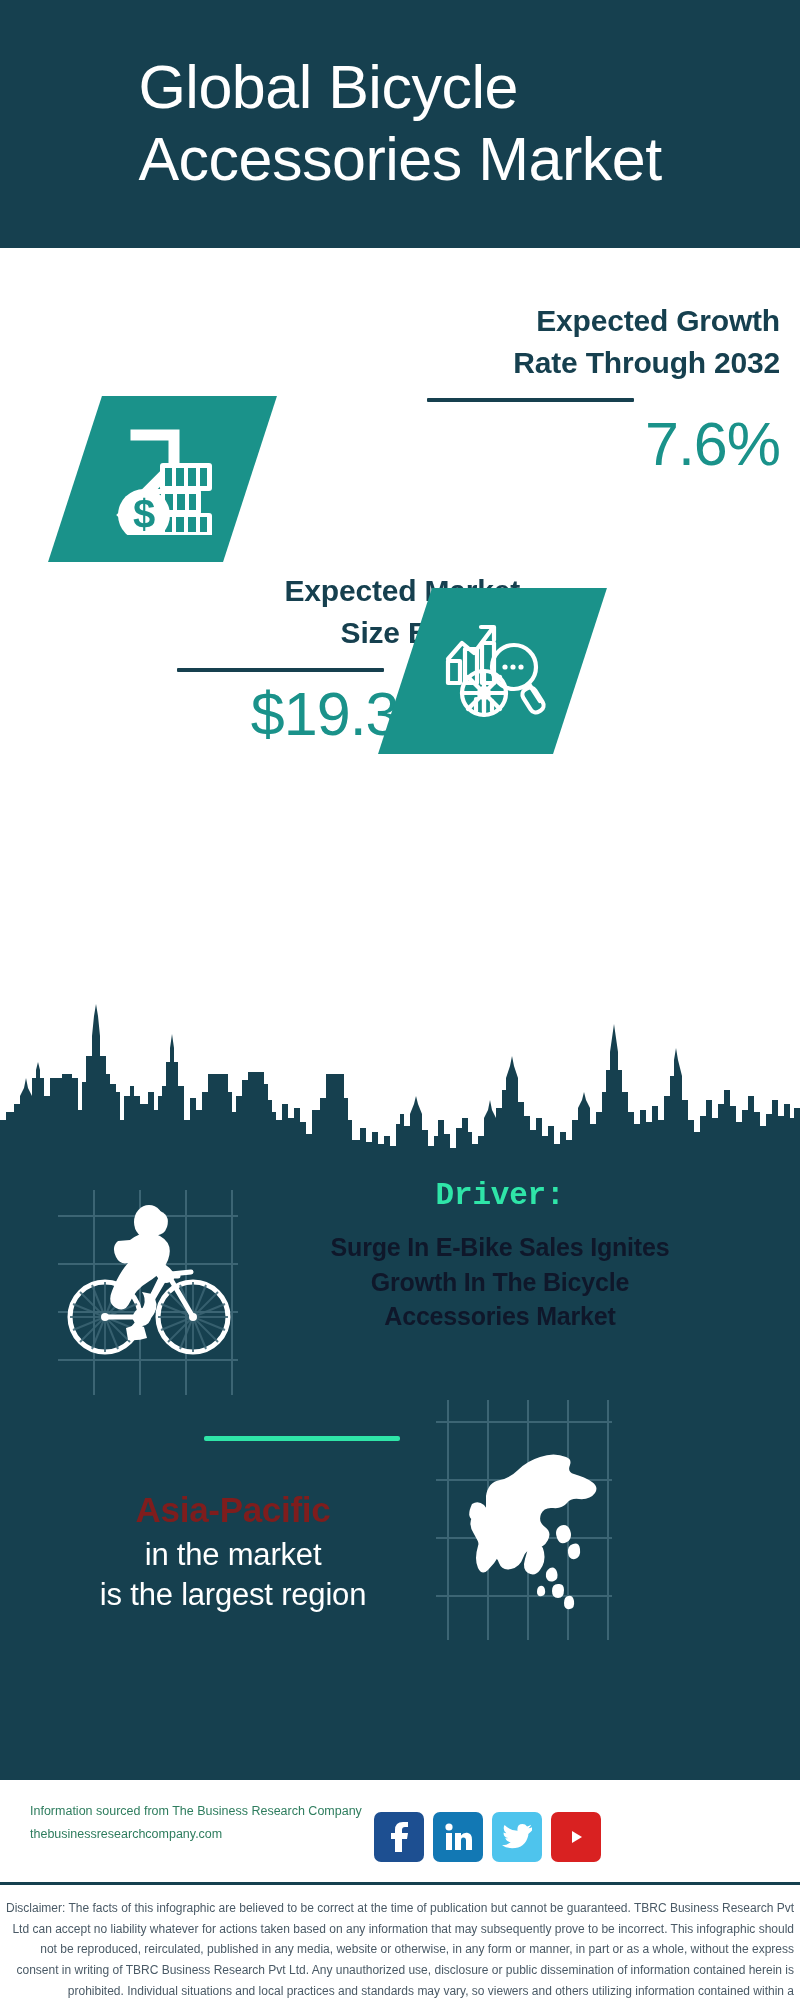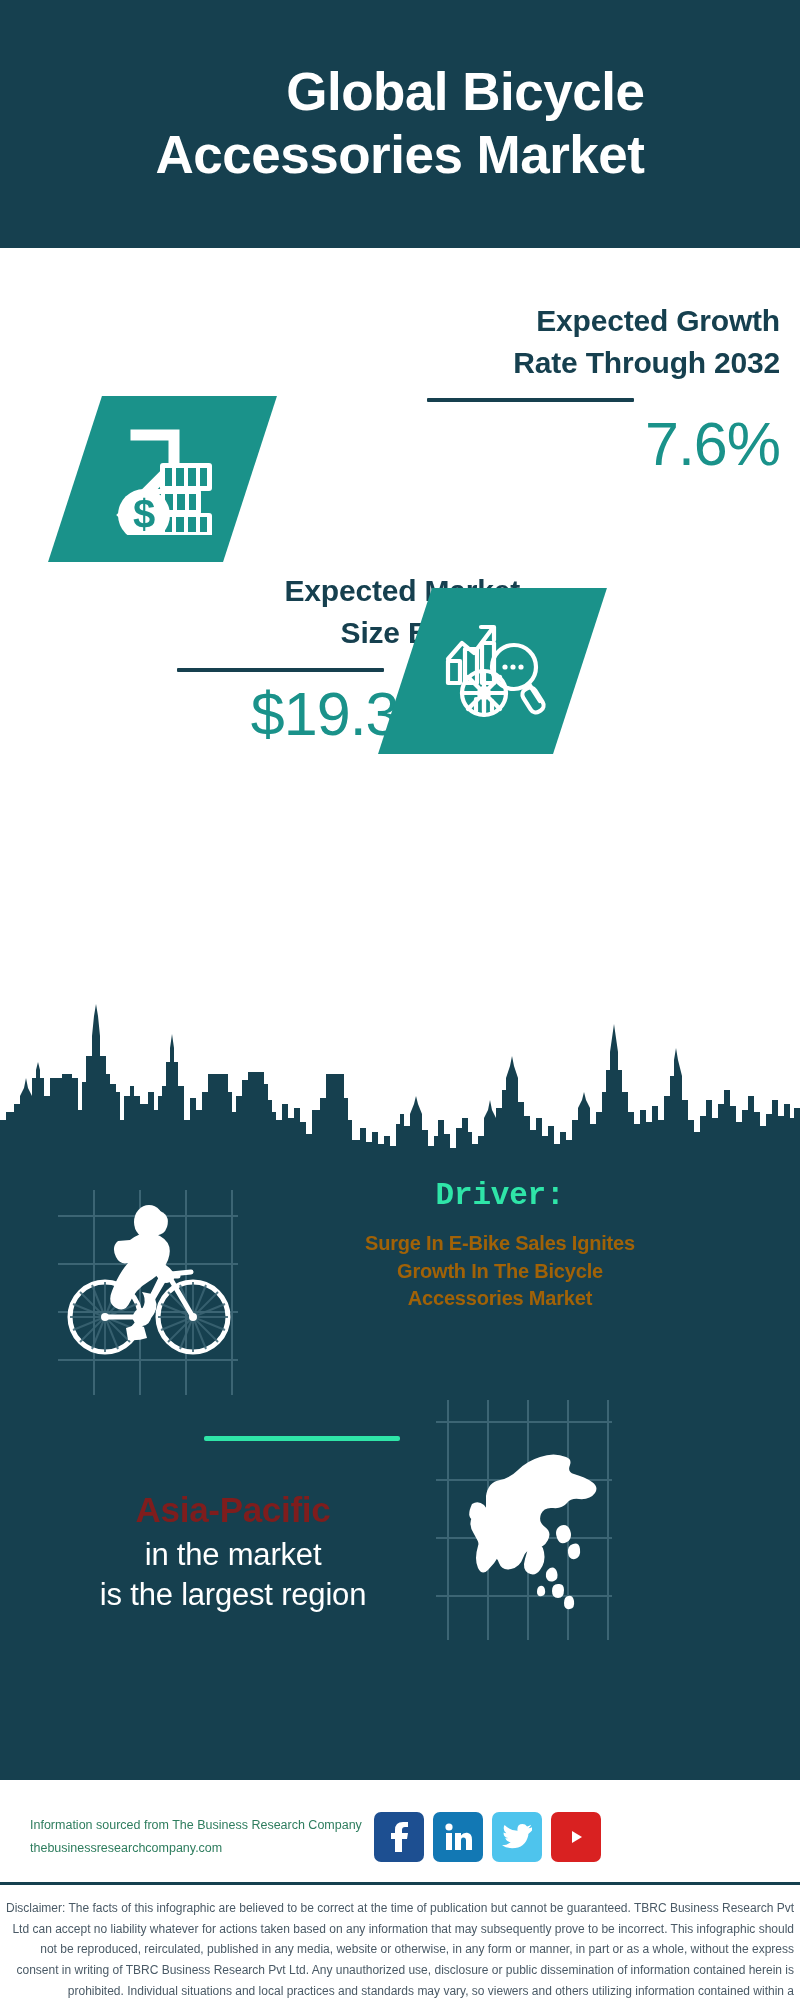--- a/index.html
+++ b/index.html
@@ -13,24 +13,24 @@
   .page { width:800px; height:2000px; position:relative; }
 
   
   .header {
     position:absolute; left:0; top:0; width:800px; height:248px;
     background:#16404f;
     display:flex; align-items:center; justify-content:center;
   }
   .header-title {
     color:#ffffff;
-    font-size:53px;
-    font-weight:bold;
+    font-size:61px;
+    font-weight:normal;
     line-height:1.18;
-    text-align:right;
+    text-align:left;
     letter-spacing:-0.5px;
     padding:0 24px;
     font-stretch:condensed;
   }
 
   
   .white-band {
     position:absolute; left:0; top:248px; width:800px; height:752px;
     background:#ffffff;
   }
@@ -81,23 +81,23 @@
   .driver-title {
     position:absolute;
     color:#2fe5a8;
     font-weight:bold;
     font-size:31px;
     text-align:center;
     letter-spacing:-0.2px;
   }
   .driver-text {
     position:absolute;
-    color:#a16207;
+    color:#0f172a;
     font-weight:bold;
-    font-size:20px;
+    font-size:25px;
     line-height:1.38;
     text-align:center;
     letter-spacing:-0.2px;
   }
   .green-rule {
     position:absolute;
     height:5px; background:#2fe5a8; border-radius:2px;
   }
   .region-name {
     position:absolute;
@@ -121,21 +121,20 @@
   .footer {
     position:absolute; left:0; top:1780px; width:800px; height:105px;
     background:#ffffff;
     border-bottom:3px solid #16404f;
   }
   .src-text {
     position:absolute; left:30px; top:1800px;
     color:#2e7d5e;
     font-size:12.5px;
     line-height:1.85;
-    margin-top:14px;
   }
   .socials { position:absolute; left:374px; top:1812px; display:flex; gap:9px; }
   .sicon {
     width:50px; height:50px; border-radius:7px;
     display:flex; align-items:center; justify-content:center;
   }
   .fb { background:#1d4f91; }
   .li { background:#1278b4; }
   .tw { background:#4ec4ed; }
   .yt { background:#d92121; }

